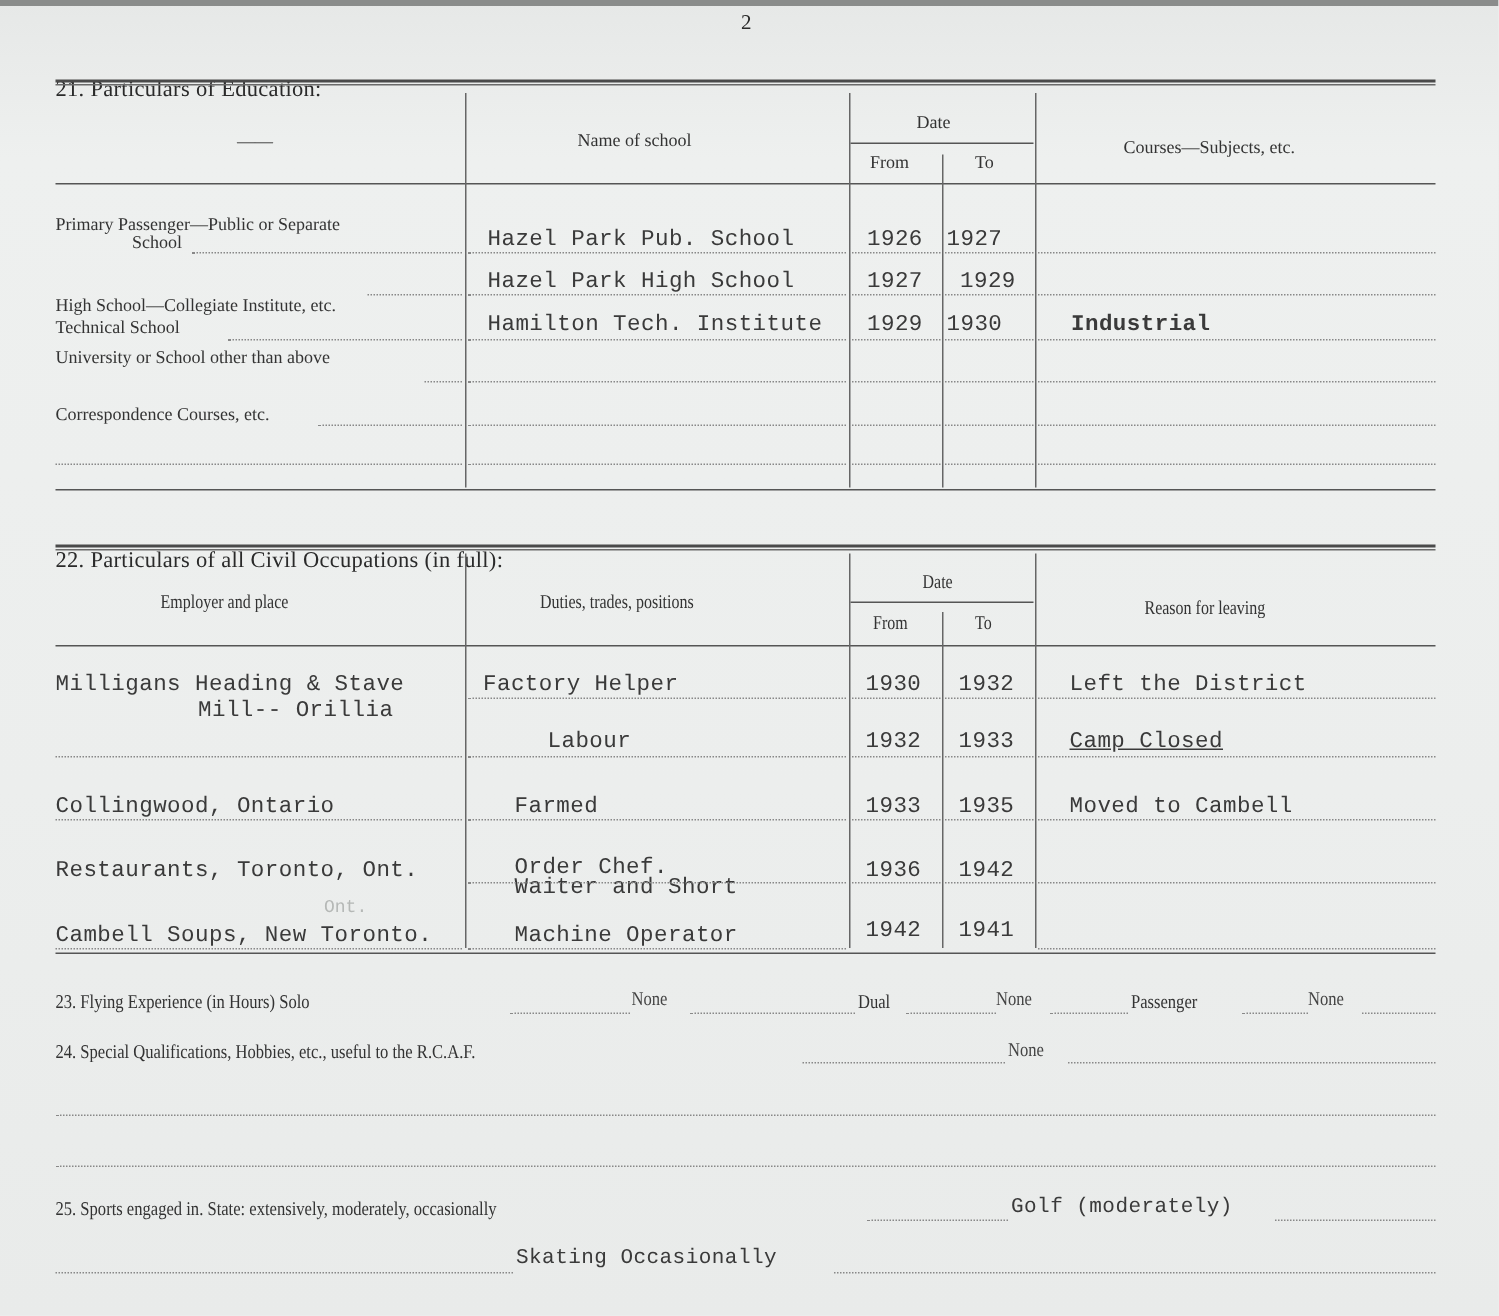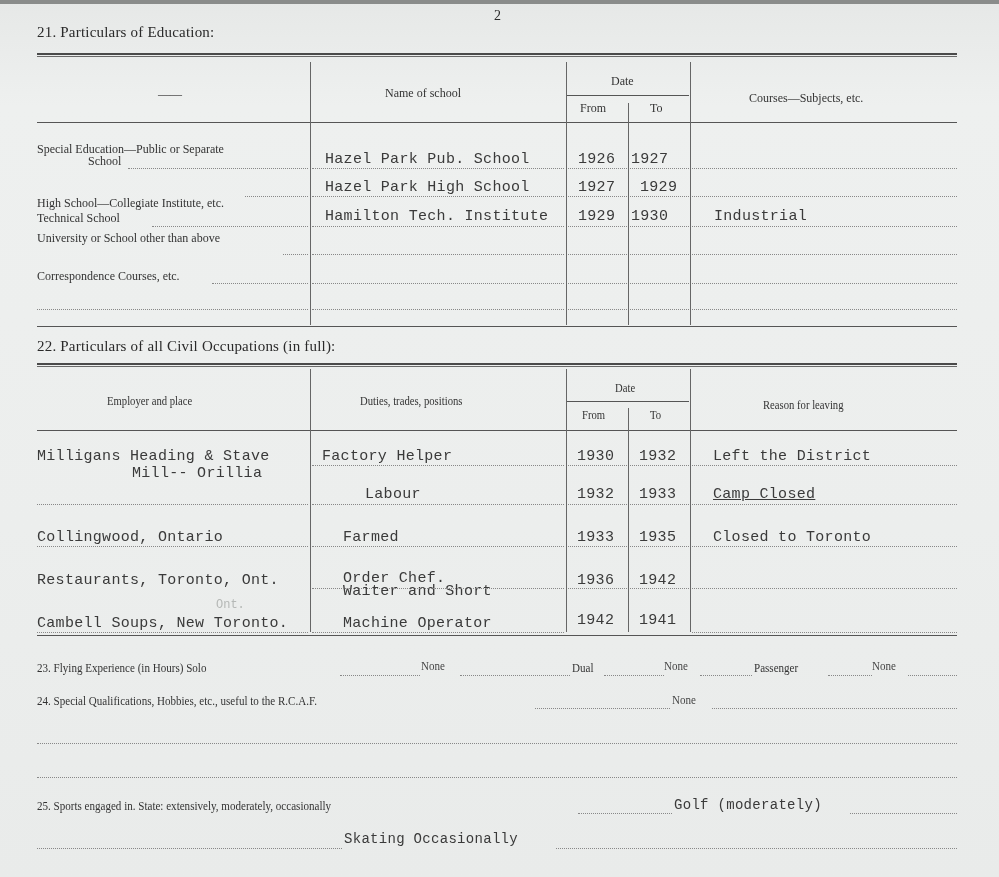--- a/index.html
+++ b/index.html
@@ -13,21 +13,21 @@
   .page {
     position: absolute; left: 0; top: 0; width: 999px; height: 877px;
     background: linear-gradient(180deg, #e6e8e7 0%, #eef0ef 12%, #eceeed 60%, #e9ebea 100%);
   }
   .topshade {
     position: absolute; left: 0; top: 0; width: 999px; height: 4px;
     background: #8a8c8b;
   }
   .abs { position: absolute; white-space: nowrap; }
   .pnum { font-size: 14px; }
-  .sechead { font-size: 15px; letter-spacing: 0.2px; }
+  .sechead { font-size: 15px; letter-spacing: 0.2px; margin-top: 28px; }
   .hdr { font-size: 12px; color: #333; }
   .hdr-cond { font-size: 13px; transform: scaleX(0.82); transform-origin: left center; color: #333; }
   .lbl { font-size: 12px; color: #333; }
   .tw {
     font-family: "Liberation Mono", "DejaVu Sans Mono", monospace;
     font-size: 15px; color: #3a3a3a; letter-spacing: 0.3px;
   }
   .hline { position: absolute; height: 0; border-top: 1.5px solid #555; }
   .hline.double { border-top: 2px solid #4a4a4a; height: 4px; border-bottom: 1px solid #6a6a6a; }
   .vline { position: absolute; width: 0; border-left: 1px solid #666; }
@@ -53,21 +53,21 @@
   <div class="abs hdr" style="left:580px; top:101px;">From</div>
   <div class="abs hdr" style="left:650px; top:101px;">To</div>
   <div class="abs hdr" style="left:749px; top:91px;">Courses—Subjects, etc.</div>
   <div class="hline" style="left:37px; top:122px; width:920px;"></div>
 
   <div class="vline" style="left:310px; top:62px; height:263px;"></div>
   <div class="vline" style="left:566px; top:62px; height:263px;"></div>
   <div class="vline" style="left:628px; top:103px; height:222px;"></div>
   <div class="vline" style="left:690px; top:62px; height:263px;"></div>
 
-  <div class="abs lbl" style="left:37px; top:142px;">Special Education—Public or Separate</div>
+  <div class="abs lbl" style="left:37px; top:142px;">Primary Passenger—Public or Separate</div>
   <div class="abs lbl" style="left:88px; top:154px;">School</div>
   <div class="dots" style="left:128px; top:168px; width:180px;"></div>
   <div class="abs tw" style="left:325px; top:151px;">Hazel Park Pub. School</div>
   <div class="dots" style="left:312px; top:168px; width:252px;"></div>
   <div class="abs tw" style="left:578px; top:151px;">1926</div>
   <div class="dots" style="left:568px; top:168px; width:59px;"></div>
   <div class="abs tw" style="left:631px; top:151px;">1927</div>
   <div class="dots" style="left:630px; top:168px; width:59px;"></div>
   <div class="dots" style="left:692px; top:168px; width:265px;"></div>
 
@@ -82,21 +82,21 @@
   <div class="dots" style="left:692px; top:196px; width:265px;"></div>
 
   <div class="abs lbl" style="left:37px; top:211px;">Technical School</div>
   <div class="dots" style="left:152px; top:226px; width:156px;"></div>
   <div class="abs tw" style="left:325px; top:208px;">Hamilton Tech. Institute</div>
   <div class="dots" style="left:312px; top:226px; width:252px;"></div>
   <div class="abs tw" style="left:578px; top:208px;">1929</div>
   <div class="dots" style="left:568px; top:226px; width:59px;"></div>
   <div class="abs tw" style="left:631px; top:208px;">1930</div>
   <div class="dots" style="left:630px; top:226px; width:59px;"></div>
-  <div class="abs tw" style="left:714px; top:208px;">Industrial</div>
+  <div class="abs tw" style="left:714px; top:208px;font-weight:bold;">Industrial</div>
   <div class="dots" style="left:692px; top:226px; width:265px;"></div>
 
   <div class="abs lbl" style="left:37px; top:231px;">University or School other than above</div>
   <div class="dots" style="left:283px; top:254px; width:25px;"></div>
   <div class="dots" style="left:312px; top:254px; width:252px;"></div>
   <div class="dots" style="left:568px; top:254px; width:59px;"></div>
   <div class="dots" style="left:630px; top:254px; width:59px;"></div>
   <div class="dots" style="left:692px; top:254px; width:265px;"></div>
 
   <div class="abs lbl" style="left:37px; top:269px;">Correspondence Courses, etc.</div>
@@ -153,21 +153,21 @@
   <div class="dots" style="left:692px; top:504px; width:265px;"></div>
 
   <div class="abs tw" style="left:37px; top:529px;">Collingwood, Ontario</div>
   <div class="dots" style="left:37px; top:546px; width:271px;"></div>
   <div class="abs tw" style="left:343px; top:529px;">Farmed</div>
   <div class="dots" style="left:312px; top:546px; width:252px;"></div>
   <div class="abs tw" style="left:577px; top:529px;">1933</div>
   <div class="dots" style="left:568px; top:546px; width:59px;"></div>
   <div class="abs tw" style="left:639px; top:529px;">1935</div>
   <div class="dots" style="left:630px; top:546px; width:59px;"></div>
-  <div class="abs tw" style="left:713px; top:529px;">Closed to Toronto</div>
+  <div class="abs tw" style="left:713px; top:529px;">Moved to Cambell</div>
   <div class="dots" style="left:692px; top:546px; width:265px;"></div>
 
   <div class="abs tw" style="left:37px; top:572px;">Restaurants, Toronto, Ont.</div>
   <div class="abs tw" style="left:343px; top:551px;margin-top:32px;">Waiter and Short</div>
   <div class="abs tw" style="left:343px; top:570px;">Order Chef.</div>
   <div class="dots" style="left:312px; top:588px; width:252px;"></div>
   <div class="abs tw" style="left:577px; top:572px;">1936</div>
   <div class="dots" style="left:568px; top:588px; width:59px;"></div>
   <div class="abs tw" style="left:639px; top:572px;">1942</div>
   <div class="dots" style="left:630px; top:588px; width:59px;"></div>

